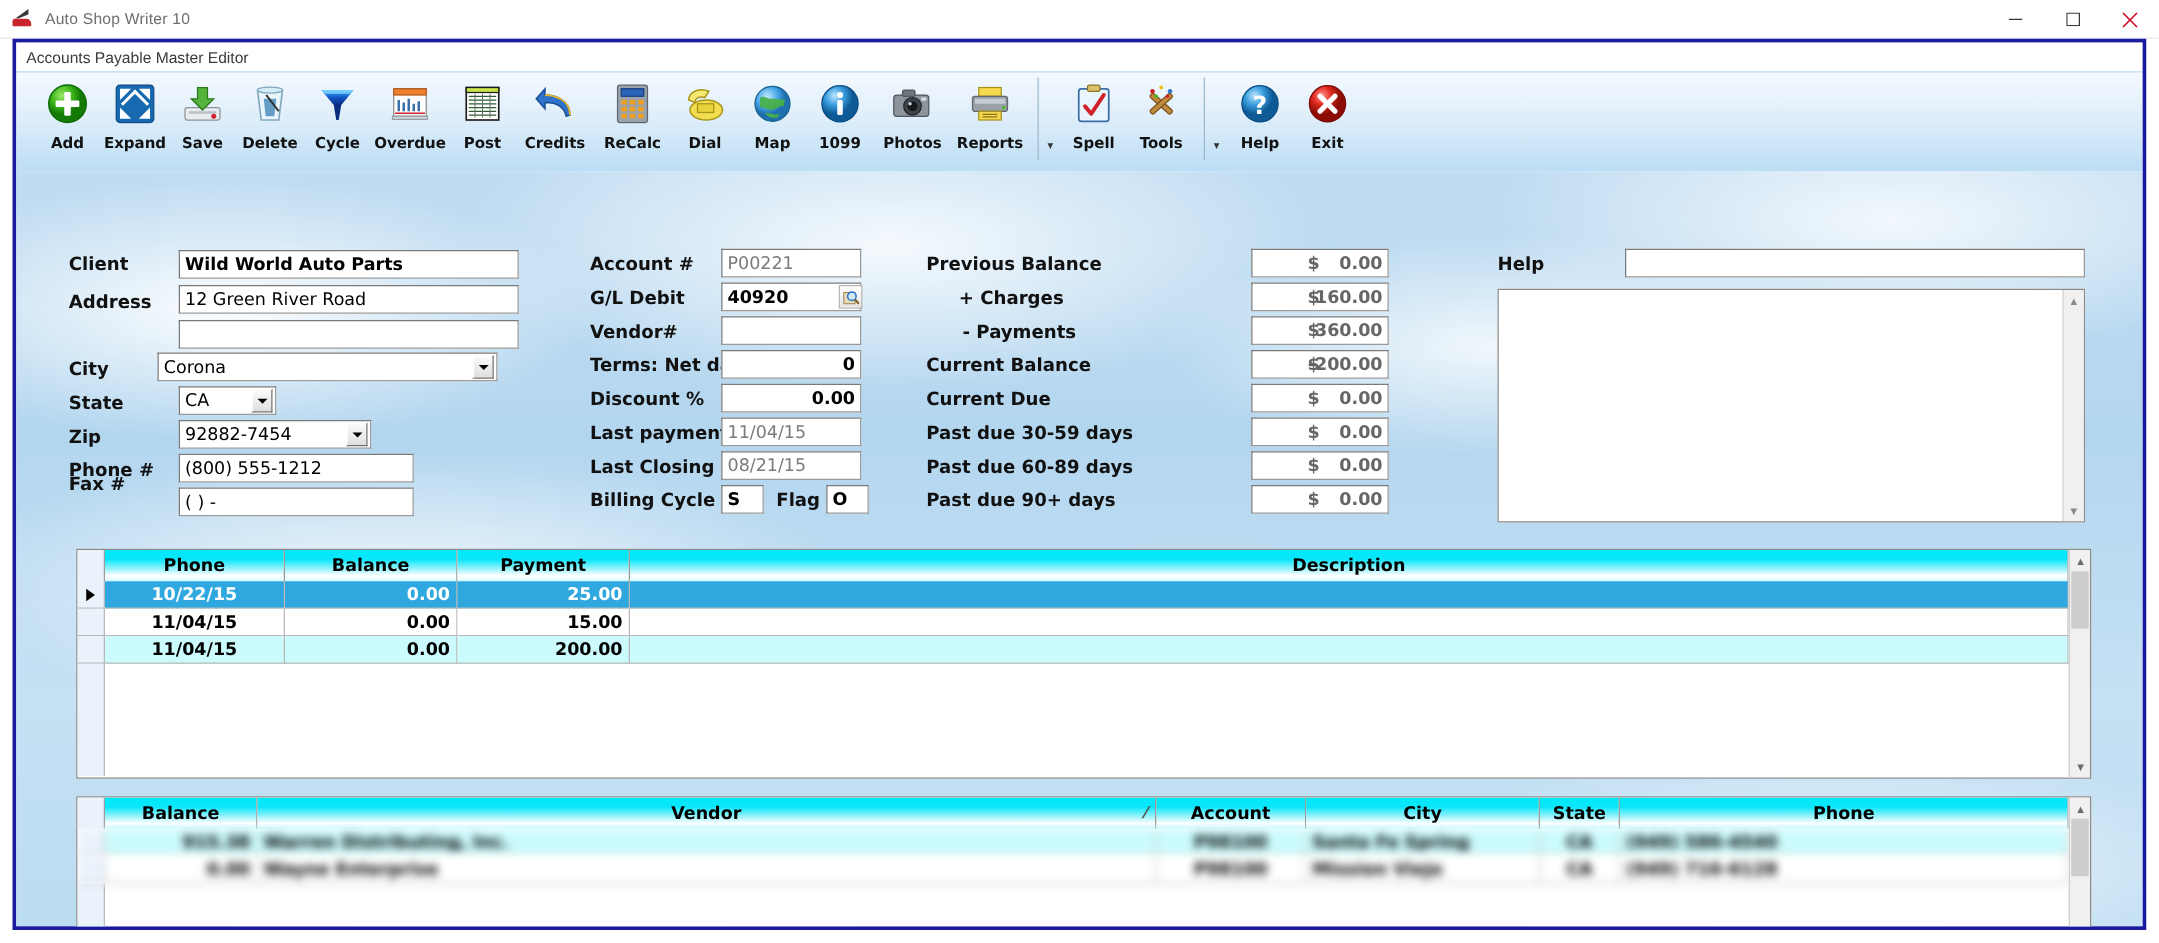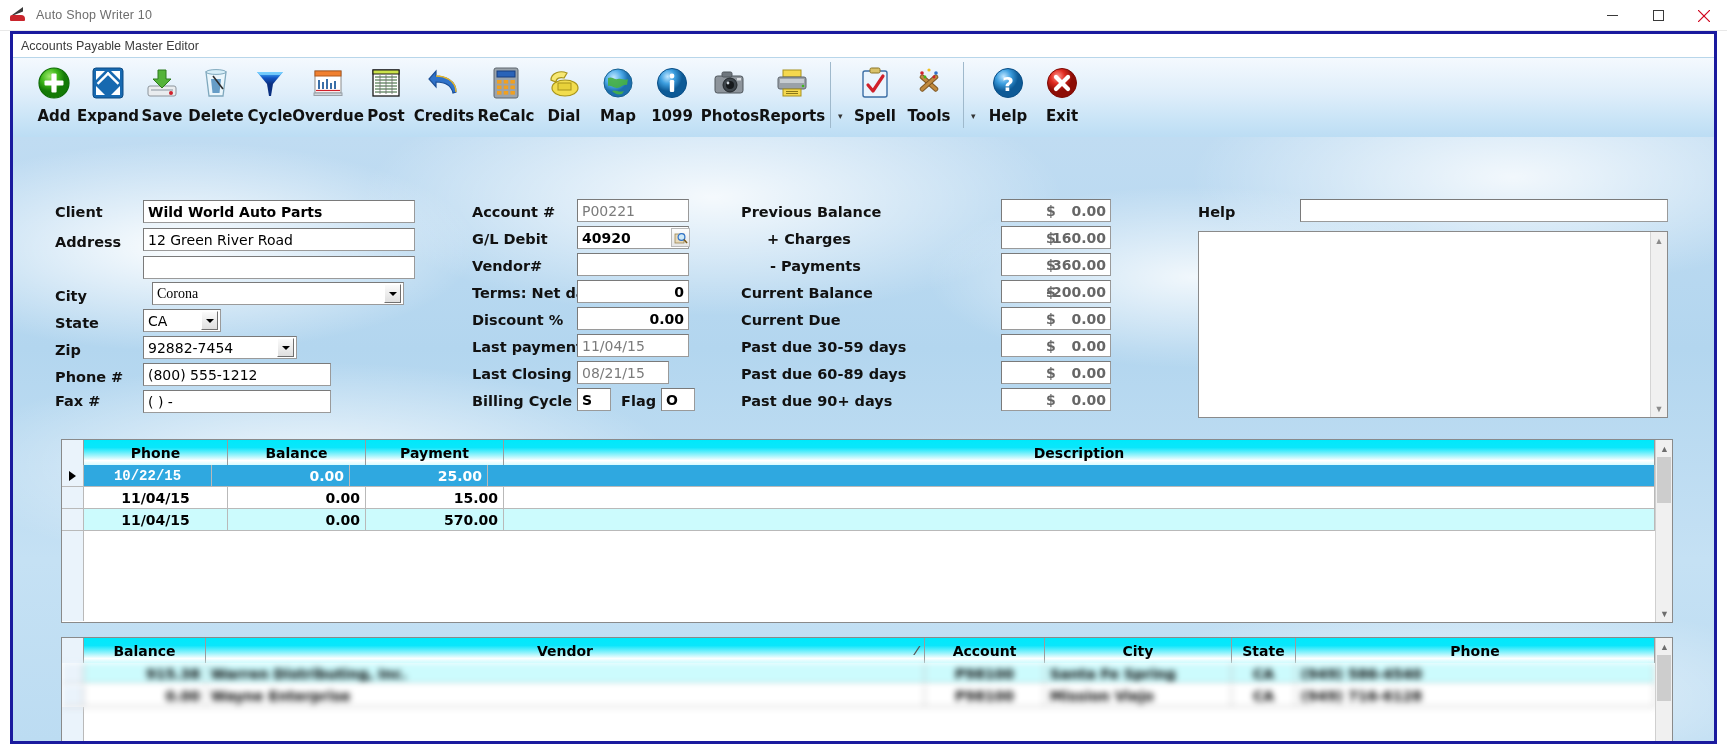--- a/index.html
+++ b/index.html
@@ -70,21 +70,21 @@
     width: 1px; height: 66px; background: #9fb9cc; margin: 4px 7px 0 7px; flex: none;
   }
   .tb-btn {
     width: 54px; min-width: 54px;
     display: flex; flex-direction: column; align-items: center;
     padding-top: 6px; cursor: default;
   }
   .tb-btn.wide { width: 62px; min-width: 62px; }
   .tb-ico { width: 38px; height: 38px; display: flex; align-items: center; justify-content: center; }
   .tb-lbl {
-    margin-top: 5px; font-size: 15px; font-weight: bold; color: #111; white-space: nowrap;
+    margin-top: 5px; font-size: 12px; font-weight: bold; color: #111; white-space: nowrap;
     font-family: "DejaVu Sans", sans-serif;
   }
   .tb-caret {
     align-self: center; margin-top: 38px; width: 10px; font-size: 9px; color: #333;
     line-height: 1;
   }
 
   
   #main {
     position: absolute; left: 0; top: 103px; right: 0; bottom: 0;
@@ -556,21 +556,21 @@
     <div id="form-area">
 
       <div class="lbl" style="left:42px; top:67px;">Client</div>
       <div class="fld bold" style="left:130px; top:63px; width:272px;">Wild World Auto Parts</div>
 
       <div class="lbl" style="left:42px; top:97px;">Address</div>
       <div class="fld" style="left:130px; top:91px; width:272px;">12 Green River Road</div>
       <div class="fld" style="left:130px; top:119px; width:272px;"></div>
 
       <div class="lbl" style="left:42px; top:151px;">City</div>
-      <div class="combo" style="left:139px; top:145px; width:252px;font-family:Liberation Serif, serif;">
+      <div class="combo" style="left:113px; top:145px; width:272px;">
         <span class="cb-txt">Corona</span>
         <span class="cb-btn">
             <i></i>
           </span>
       </div>
 
       <div class="lbl" style="left:42px; top:178px;">State</div>
       <div class="combo" style="left:130px; top:172px; width:78px;">
         <span class="cb-txt">CA</span>
         <span class="cb-btn">
@@ -582,21 +582,21 @@
       <div class="combo" style="left:130px; top:199px; width:154px;">
         <span class="cb-txt">92882-7454</span>
         <span class="cb-btn">
             <i></i>
           </span>
       </div>
 
       <div class="lbl" style="left:42px; top:232px;">Phone #</div>
       <div class="fld" style="left:130px; top:226px; width:188px;">(800) 555-1212</div>
 
-      <div class="lbl" style="left:42px; top:256px;text-align:right;">Fax #</div>
+      <div class="lbl" style="left:42px; top:243px;text-align:right;">Fax #</div>
       <div class="fld" style="left:130px; top:253px; width:188px;">(   )    -</div>
 
       <div class="lbl" style="left:459px; top:67px;">Account #</div>
       <div class="fld gray" style="left:564px; top:62px; width:112px;">P00221</div>
 
       <div class="lbl" style="left:459px; top:94px;">G/L Debit</div>
       <div class="fld bold" style="left:564px; top:89px; width:112px;">40920</div>
       <div class="lens" style="left:658px; top:91px;">
         <svg width="14" height="14" viewBox="0 0 14 14">
           <rect x="1" y="3" width="9" height="9" fill="#e8d9b8" stroke="#9a8655" stroke-width=".8"></rect>
@@ -611,21 +611,21 @@
       <div class="lbl" style="left:459px; top:148px;">Terms: Net days</div>
       <div class="fld right bold" style="left:564px; top:143px; width:112px;">0</div>
 
       <div class="lbl" style="left:459px; top:175px;">Discount %</div>
       <div class="fld right bold" style="left:564px; top:170px; width:112px;">0.00</div>
 
       <div class="lbl" style="left:459px; top:202px;">Last payment</div>
       <div class="fld gray" style="left:564px; top:197px; width:112px;">11/04/15</div>
 
       <div class="lbl" style="left:459px; top:229px;">Last Closing</div>
-      <div class="fld gray" style="left:564px; top:224px; width:92px;">08/21/15</div>
+      <div class="fld gray" style="left:564px; top:224px; width:112px;">08/21/15</div>
 
       <div class="lbl" style="left:459px; top:256px;">Billing Cycle</div>
       <div class="fld bold" style="left:564px; top:251px; width:34px;">S</div>
       <div class="lbl" style="left:608px; top:256px;">Flag</div>
       <div class="fld bold" style="left:648px; top:251px; width:34px;">O</div>
 
       <div>
         <div class="lbl" style="left:728px; top:67px;">Previous Balance</div>
         <div class="lbl" style="left:754px; top:94px;">+ Charges</div>
         <div class="lbl" style="left:757px; top:121px;">- Payments</div>
@@ -687,39 +687,39 @@
           <div class="gh" style="width:144px;">Phone</div>
           <div class="gh" style="width:138px;">Balance</div>
           <div class="gh" style="width:138px;">Payment</div>
           <div class="gh" style="flex:1;">Description</div>
         </div>
 
         <div class="grow selected">
           <div class="gutter">
               <span class="arrow"></span>
             </div>
-          <div class="gc ctr" style="width:128px;font-family:Liberation Mono, monospace;">10/22/15</div>
+          <div class="gc ctr" style="width:144px;">10/22/15</div>
           <div class="gc rgt" style="width:138px;">0.00</div>
           <div class="gc rgt" style="width:138px;">25.00</div>
           <div class="gc" style="flex:1;"></div>
         </div>
 
         <div class="grow plain">
           <div class="gutter"></div>
           <div class="gc ctr" style="width:144px;">11/04/15</div>
           <div class="gc rgt" style="width:138px;">0.00</div>
           <div class="gc rgt" style="width:138px;">15.00</div>
           <div class="gc" style="flex:1;"></div>
         </div>
 
         <div class="grow alt">
           <div class="gutter"></div>
           <div class="gc ctr" style="width:144px;">11/04/15</div>
           <div class="gc rgt" style="width:138px;">0.00</div>
-          <div class="gc rgt" style="width:138px;">570.00</div>
+          <div class="gc rgt" style="width:138px;">200.00</div>
           <div class="gc" style="flex:1;"></div>
         </div>
 
         <div class="grow" style="height:90px;">
           <div class="gutter" style="border-bottom:none;"></div>
           <div class="gfill" style="border-bottom:none;"></div>
         </div>
       </div>
       <div class="grid-sb">
         <div class="arw">▲</div>

